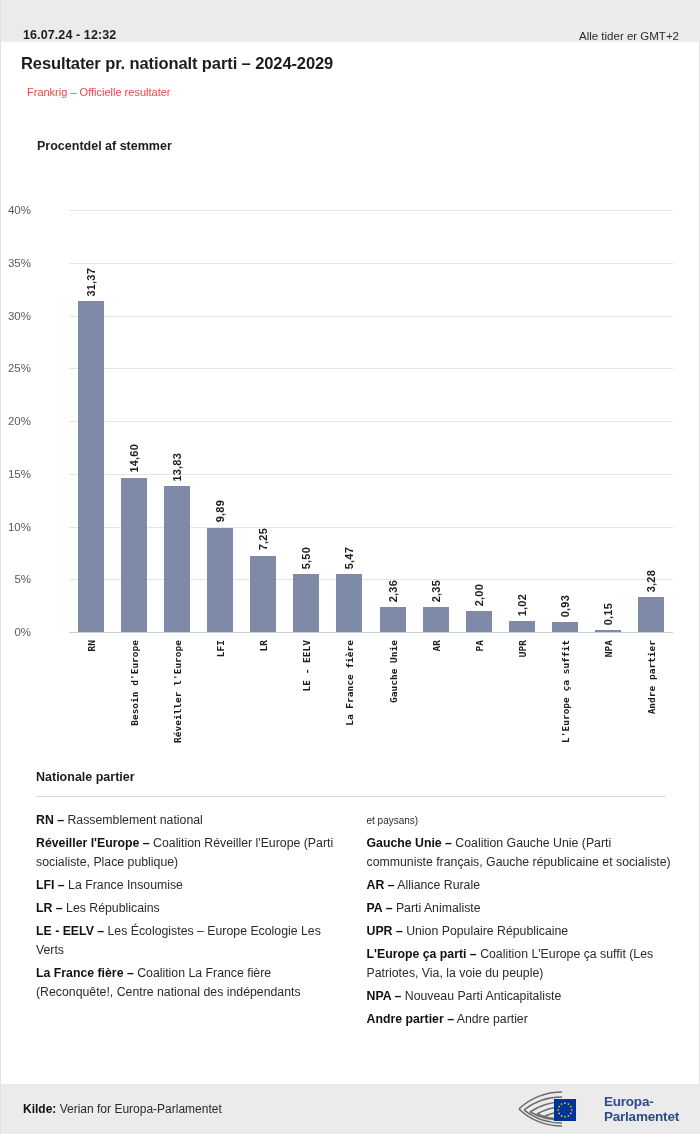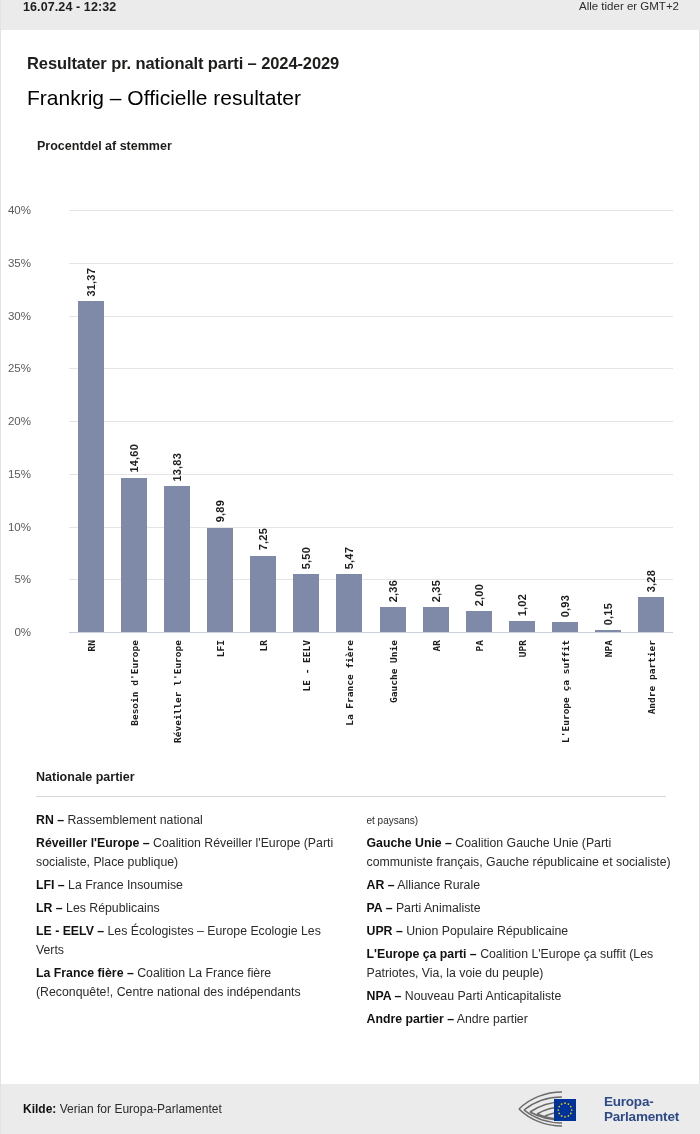--- a/index.html
+++ b/index.html
@@ -15,43 +15,43 @@
     position: relative;
     width: 700px; height: 1134px;
     background: #ffffff;
     border-left: 1px solid #e3e3e3;
     border-right: 1px solid #e3e3e3;
   }
 
   
   #topbar {
     position: absolute; left: 0; top: 0;
-    width: 700px; height: 30px;
+    width: 700px; height: 42px;
     background: #ebebeb;
-    display: flex; align-items: flex-start;
+    display: flex; align-items: flex-end;
     padding: 0 22px;
   }
   #topbar .ts {
     font-size: 12.5px; font-weight: bold; letter-spacing: .1px;
     color: #1d1d1b;
   }
   #topbar .gmt {
     margin-left: auto;
     font-size: 11.5px; color: #2c2c2c;
   }
 
   
   #title {
-    position: absolute; left: 26px; top: 54px;
+    position: absolute; left: 20px; top: 54px;
     font-size: 16.5px; font-weight: bold;
     letter-spacing: -.1px; color: #1d1d1b;
   }
   #subtitle {
     position: absolute; left: 26px; top: 86px;
-    font-size: 21px; font-weight: normal; color: #000000;
+    font-size: 11px; font-weight: normal; color: #ef4444;
   }
   #chart-title {
     position: absolute; left: 36px; top: 139px;
     font-size: 12.5px; font-weight: bold; color: #1d1d1b;
   }
 
   
   #chart {
     position: absolute;
     left: 0; top: 190px;

